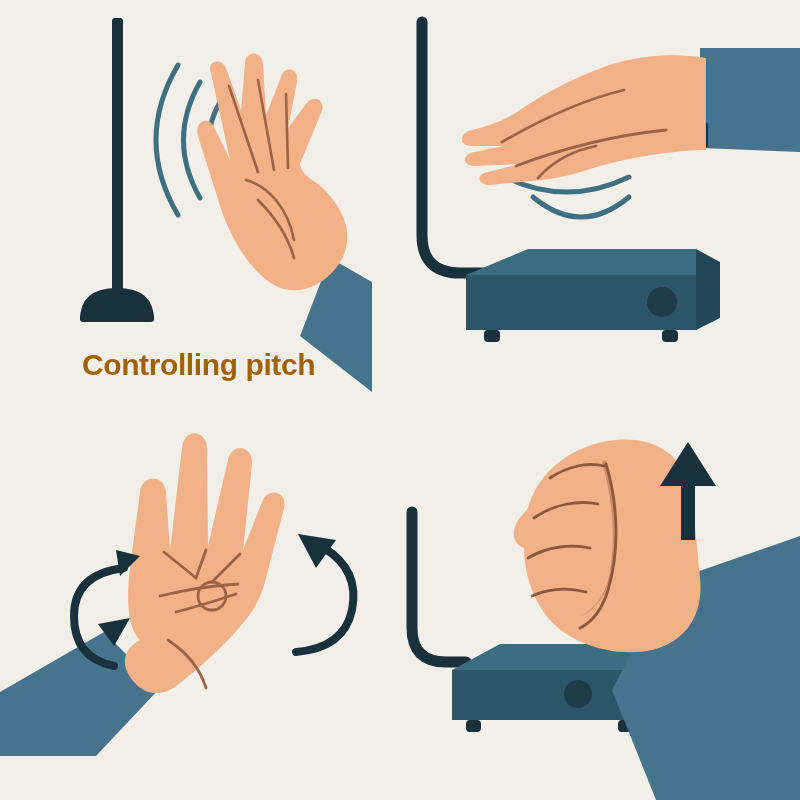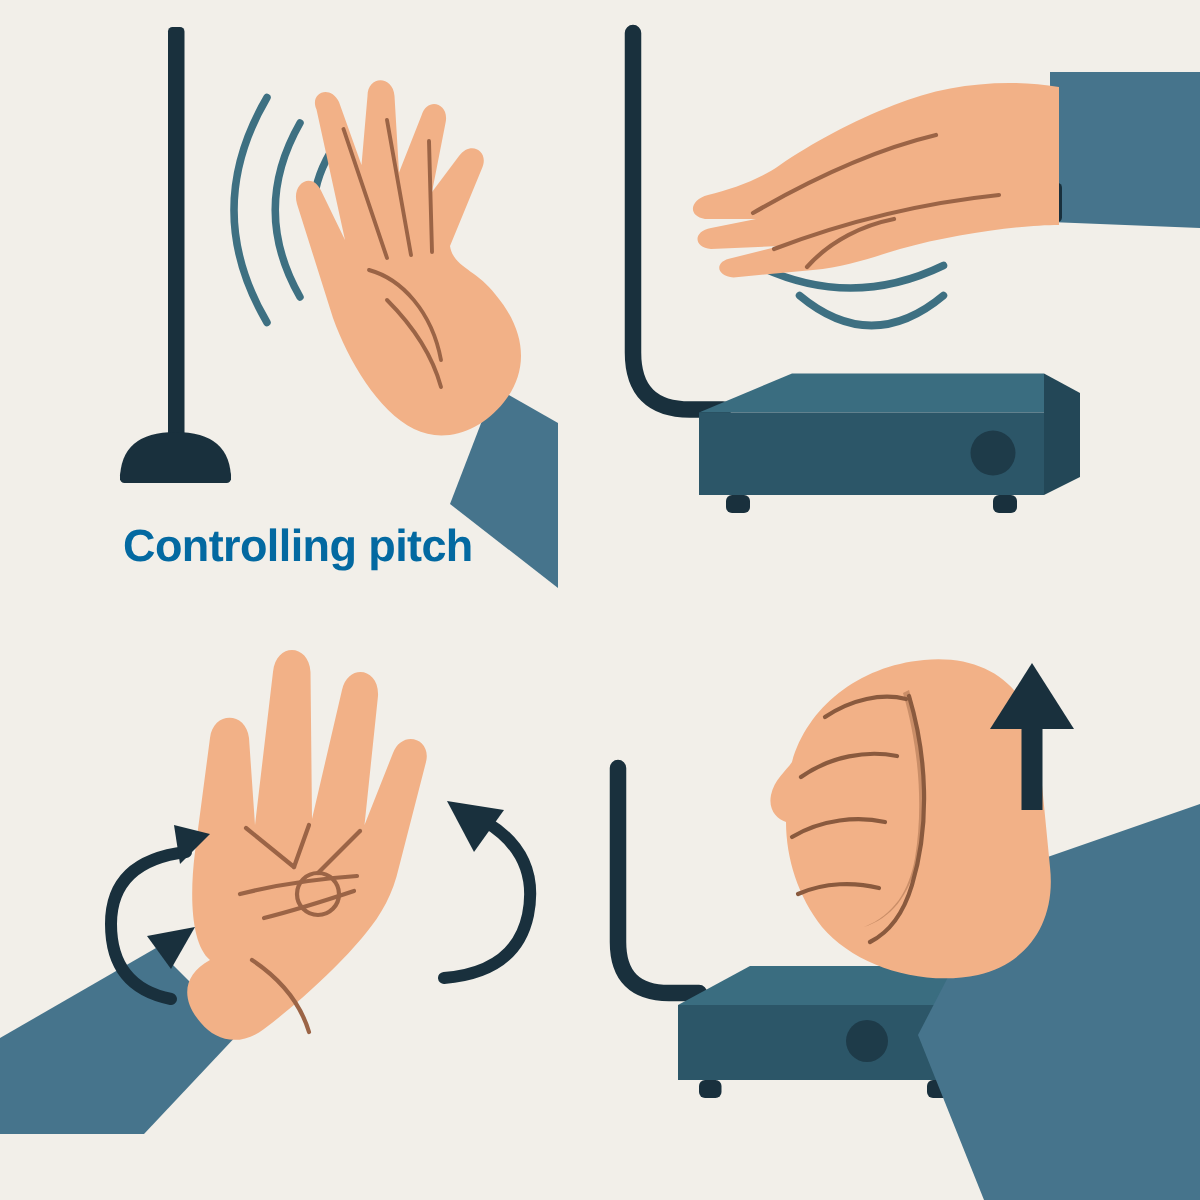--- a/index.html
+++ b/index.html
@@ -14,21 +14,21 @@
   #p1{left:0;top:0;}
   #p2{left:400px;top:0;}
   #p3{left:0;top:400px;}
   #p4{left:400px;top:400px;}
   .panel svg{position:absolute;left:0;top:0;width:400px;height:400px;display:block;}
   .caption{
     position:absolute;
     font-size:30px;
     font-weight:bold;
     letter-spacing:-0.4px;
-    color:#0369a1;
+    color:#a16207;
     white-space:nowrap;
     z-index:5;
   }
   #cap1{left:82px;top:348px;}
 </style>
 </head>
 <body>
 
 <div class="sheet">
 

